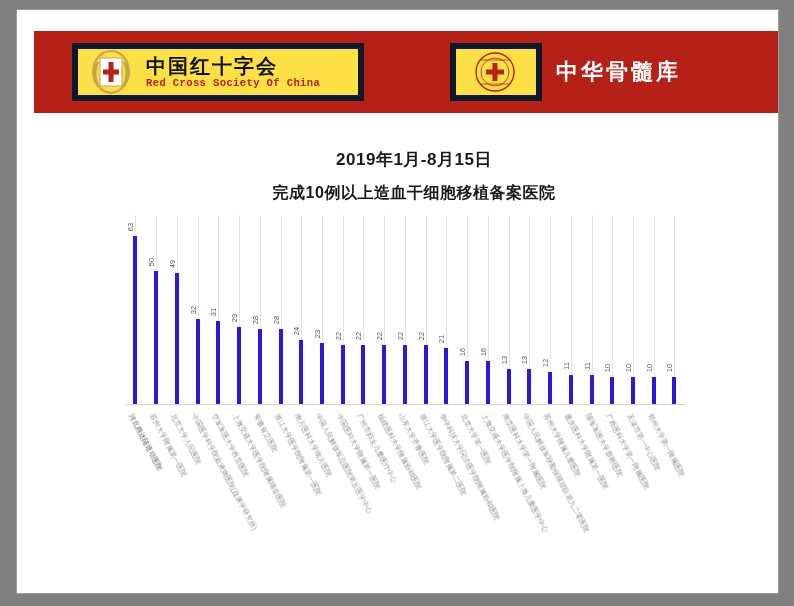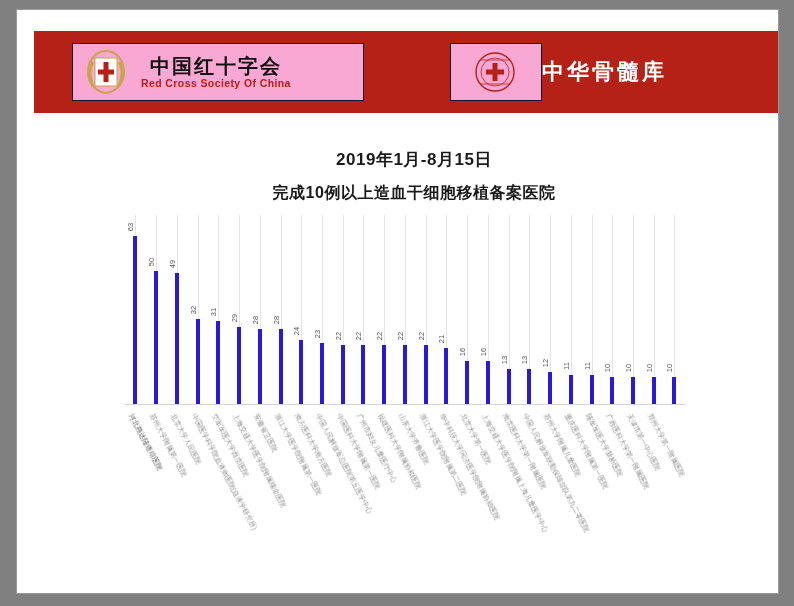--- a/index.html
+++ b/index.html
@@ -35,26 +35,25 @@
     position: absolute;
     left: 17px;
     top: 21px;
     width: 761px;
     height: 82px;
     background: #b52017;
     display: flex;
     align-items: center;
   }
   .logo-box {
-    background: #f9a8d4;
-    border: 1px solid #0f172a;
+    background: #fde047;
+    border: 6px solid #0f172a;
     display: flex;
     align-items: center;
     box-sizing: border-box;
-    text-align: center;
   }
   .logo-box-1 {
     margin-left: 38px;
     width: 292px;
     height: 58px;
     padding: 0 6px;
   }
   .logo-box-2 {
     margin-left: 86px;
     width: 92px;
@@ -81,23 +80,24 @@
     color: #111111;
     letter-spacing: 2px;
     line-height: 1.1;
   }
   .cn-title-sub {
     font-size: 10.5px;
     font-weight: bold;
     color: #b52017;
     letter-spacing: 0.4px;
     margin-top: 0;
+    font-family: Liberation Mono, monospace;
   }
   .right-titles {
-    margin-left: 0;
+    margin-left: 14px;
     display: flex;
     flex-direction: column;
     justify-content: center;
   }
   .right-title-main {
     font-size: 22px;
     font-weight: bold;
     color: #ffffff;
     letter-spacing: 3px;
     line-height: 1.15;

